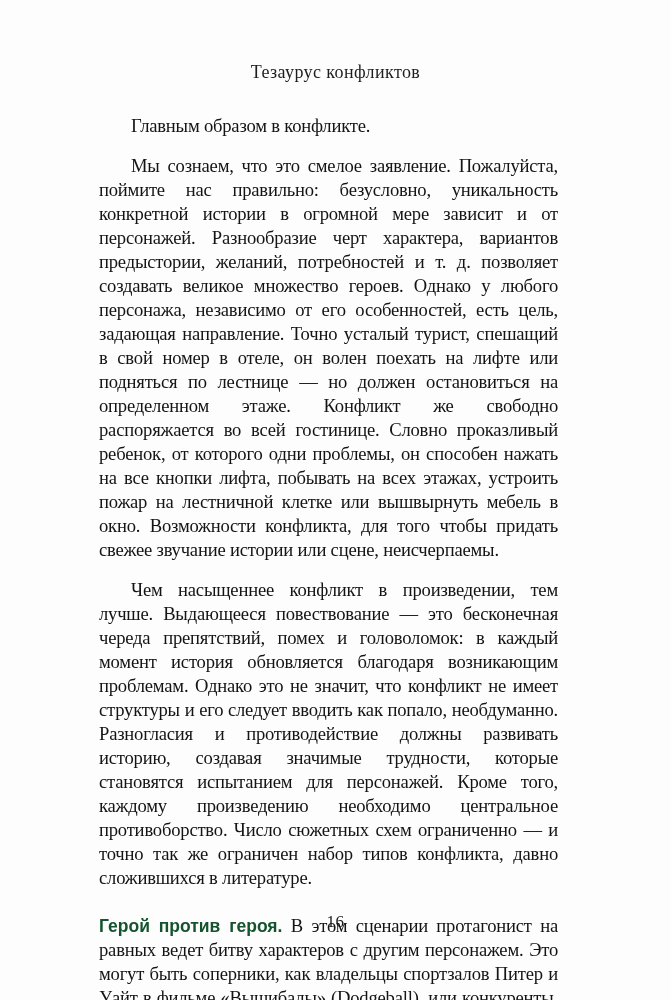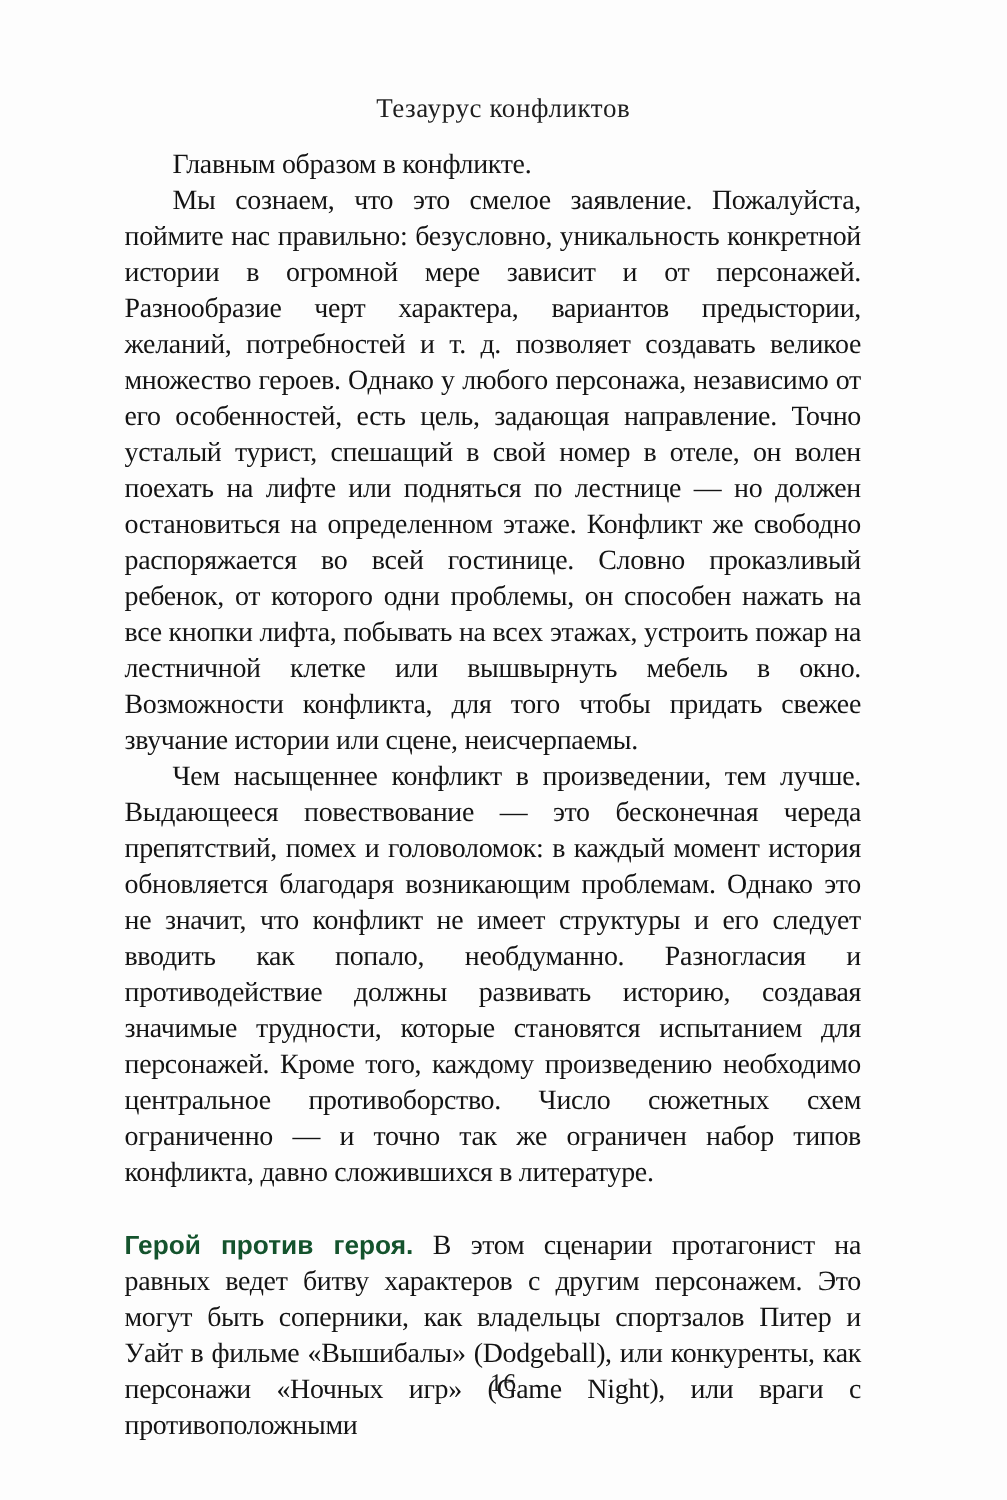--- a/index.html
+++ b/index.html
@@ -37,21 +37,21 @@
     left: 83px;
     width: 491px;
     font-family: "Liberation Serif", "DejaVu Serif", serif;
     font-size: 18.6px;
     line-height: 24px;
     letter-spacing: -0.2px;
     text-align: justify;
     color: #141414;
   }
   .para {
-    margin: 0;
+    margin: 16px;
     padding: 0;
   }
   .para.indent {
     text-indent: 32px;
   }
   .para.section {
     margin-top: 24px;
     text-indent: 0;
   }
   .section-lead {

